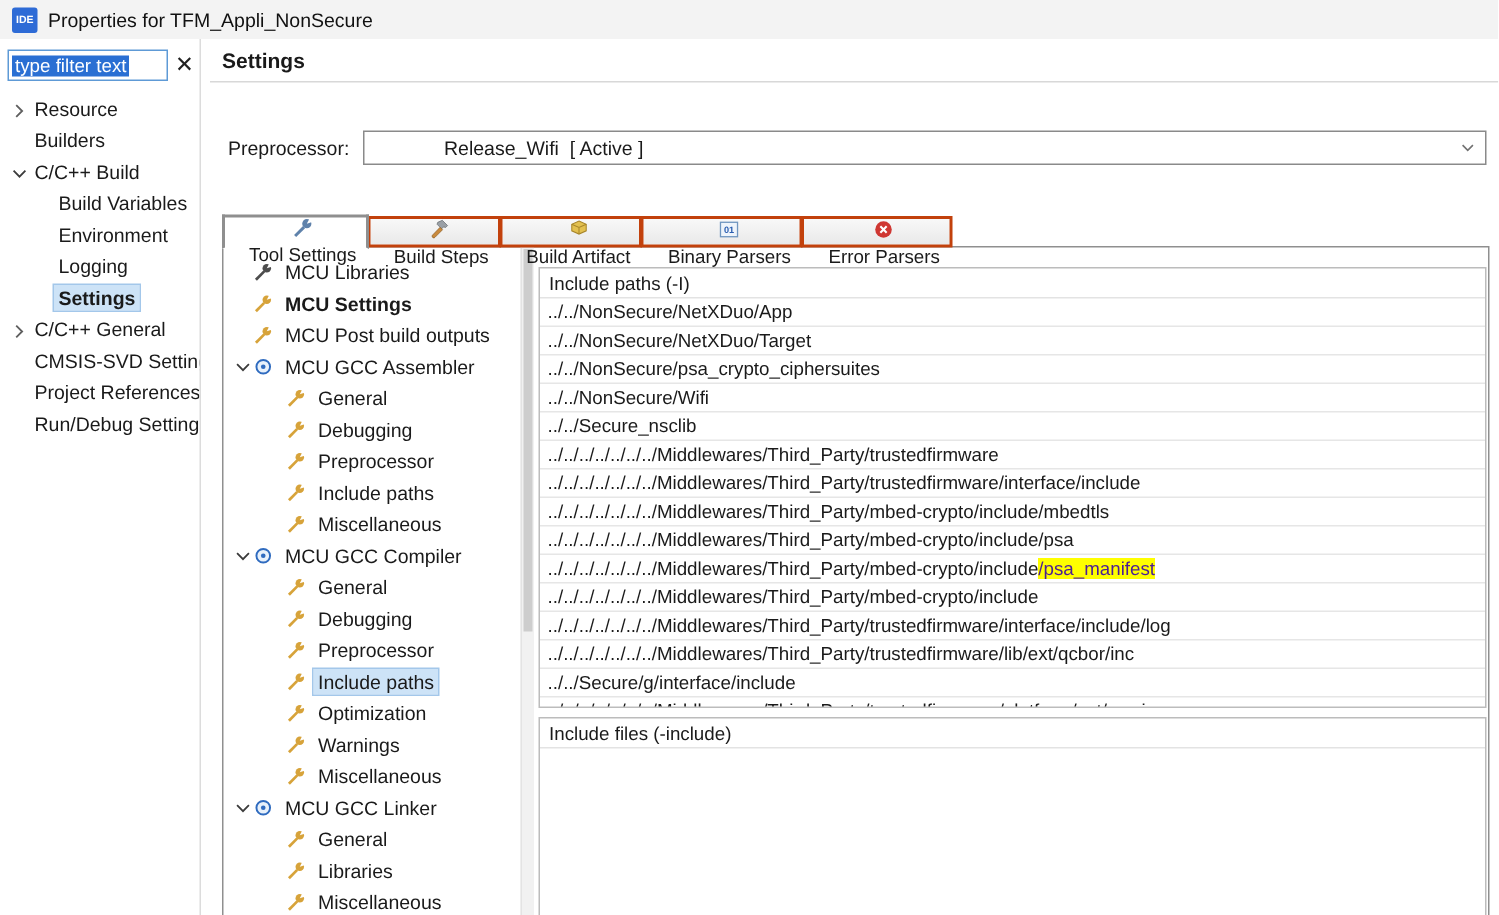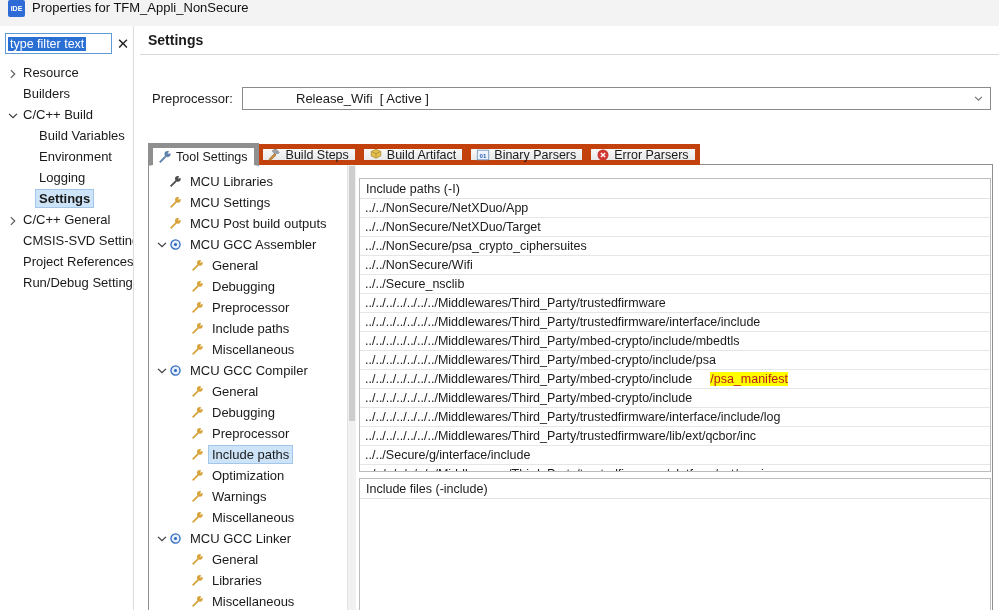--- a/index.html
+++ b/index.html
@@ -1,21 +1,21 @@
 <!DOCTYPE html>
 <html><head>
 <meta charset="utf-8">
 <style>
   * { margin:0; padding:0; box-sizing:border-box; }
   html,body { background:#ffffff; }
   body { font-family:"Liberation Sans", sans-serif; color:#1a1a1a; }
   .window { position:relative; width:999px; height:610px; overflow:hidden; background:#fff; }
 
   
-  .titlebar { position:absolute; top:0; left:0; right:0; height:26px; background:#f3f3f3; display:flex; align-items:flex-start; padding-left:8px; gap:7px; }
+  .titlebar { position:absolute; top:0; left:0; right:0; height:26px; background:#f3f3f3; display:flex; align-items:center; padding-left:8px; gap:7px; }
   .appicon { width:17px; height:17px; background:#2e6bd6; color:#fff; font-size:7px; font-weight:bold; display:flex; align-items:center; justify-content:center; border-radius:2px; flex:none; }
   .wtitle { font-size:13px; color:#111; white-space:nowrap; }
 
   
   .sidebar { position:absolute; top:26px; left:0; width:133px; bottom:0; background:#fff; overflow:hidden; }
   .filter-row { display:flex; align-items:center; margin:7px 3px 6px 5px; gap:4px; }
   .filter-input { flex:1; height:21px; border:1px solid #5e9ad6; background:#fff; display:flex; align-items:center; padding-left:2px; overflow:hidden; }
   .filter-sel { background:#2a6fd3; color:#fff; font-size:12.5px; padding:0 2px; white-space:nowrap; }
   .filter-clear { font-size:15px; color:#222; width:14px; text-align:center; line-height:14px; cursor:default; }
   .nav-row { display:flex; align-items:flex-end; height:21px; font-size:13px; white-space:nowrap; }
@@ -29,42 +29,42 @@
   .page-header { height:29px; display:flex; align-items:center; padding-left:8px; border-bottom:1px solid #d8d8d8; }
   .page-title { font-weight:bold; font-size:14px; }
   .config-row { position:absolute; top:60px; left:12px; right:8px; height:24px; display:flex; align-items:center; }
   .config-label { font-size:13px; width:90px; flex:none; }
   .config-combo { flex:1; height:23px; border:1px solid #8a8a8a; background:#fff; display:flex; align-items:center; justify-content:space-between; padding:0 6px; font-size:13px; }
   .config-combo .val { white-space:pre;margin-left:47px; }
   .combo-arrow { width:11px; height:11px; display:inline-flex; opacity:.75; }
 
   
   .tabs { position:absolute; left:8px; top:117px; height:22px; display:flex; align-items:flex-end; z-index:3; }
-  .tab { display:flex; align-items:center; gap:4px; height:21px; padding:0 6px 0 5px; font-size:12.5px; background:linear-gradient(#f8f8f8,#e9e9e9); border:5px solid #c2410c; margin-right:-1px; white-space:nowrap; }
+  .tab { display:flex; align-items:center; gap:4px; height:21px; padding:0 6px 0 16px; font-size:12.5px; background:linear-gradient(#f8f8f8,#e9e9e9); border:2px solid #c2410c; margin-right:-1px; white-space:nowrap;flex-direction:column; }
   .tab .ticon { width:14px; height:14px; display:inline-flex; flex:none; }
   .tab.active { background:#fff; height:23px; border-color:#8f8f8f; border-bottom:1px solid #fff; margin-bottom:-1px; position:relative; z-index:4; }
 
   
   .tab-panel { position:absolute; left:8px; right:6px; top:138px; bottom:-2px; border:1px solid #8f8f8f; background:#fff; z-index:1; }
   .tool-tree { position:absolute; left:0; top:0; bottom:0; width:198px; overflow:hidden; padding-top:6px; }
   .tt-row { display:flex; align-items:center; height:21px; font-size:13px; white-space:nowrap; }
   .tt-row .expander { width:14px; height:14px; display:inline-flex; justify-content:center; align-items:center; flex:none; }
   .tt-row .icon { width:13px; height:13px; display:inline-flex; flex:none; margin-right:5px; }
   .tt-row .lbl { padding:1px 3px; }
   .tt-row.selected .lbl { background:#cde3f7; outline:1px solid #a3c7ea; }
   .tool-scroll { position:absolute; left:198px; top:0; bottom:0; width:9px; background:#f1f1f1; border-left:1px solid #e3e3e3; }
   .tool-scroll .thumb { position:absolute; top:1px; left:1px; width:6px; height:255px; background:#cdcdcd; }
   .right-pane { position:absolute; left:207px; right:0; top:0; bottom:0; }
 
   .group { position:absolute; left:3px; right:1px; border:1px solid #bcbcbc; background:#fff; overflow:hidden; }
   .group-title { height:20px; line-height:20px; padding-left:6px; font-size:12.5px; border-bottom:1px solid #e3e3e3; white-space:nowrap; }
   .group.includes { top:13px; height:294px; }
   .group.files { top:313px; bottom:-2px; }
   .inc-row { display:flex; align-items:center; height:19px; padding-left:5px; border-bottom:1px solid #e6e6e6; font-size:12.5px; white-space:pre; overflow:hidden; }
-  .inc-highlight { color:#b91c1c; white-space:pre;margin-left:18px; }
+  .inc-highlight { color:#4c1d95; white-space:pre; }
   .files-list { height:100%; }
 
   svg { display:block; width:100%; height:100%; }
 </style>
 </head>
 <body>
 
 <div class="window">
 
   <div class="titlebar">
@@ -213,21 +213,21 @@
             <span class="expander"></span>
             <span class="icon">
               <svg viewBox="0 0 16 16">
                 <path d="M1.2 13.3 L8 6.5 L9.6 8.1 L2.8 14.9 Z" fill="#4d4d4d"></path>
                 <circle cx="10.9" cy="4.7" r="3.5" fill="#4d4d4d"></circle>
                 <path d="M10.9 4.7 L13.2 0.3 L16 3.1 Z" fill="#fff"></path>
               </svg>
             </span>
             <span class="lbl">MCU Libraries</span>
           </div>
-          <div class="tt-row" style="padding-left: 6px;">
+          <div class="tt-row" style="padding-left: 6px; font-weight: bold;">
             <span class="expander"></span>
             <span class="icon">
               <svg viewBox="0 0 16 16">
                 <path d="M1.2 13.3 L8 6.5 L9.6 8.1 L2.8 14.9 Z" fill="#d7a33a"></path>
                 <circle cx="10.9" cy="4.7" r="3.5" fill="#d7a33a"></circle>
                 <path d="M10.9 4.7 L13.2 0.3 L16 3.1 Z" fill="#fff"></path>
               </svg>
             </span>
             <span class="lbl">MCU Settings</span>
           </div>

